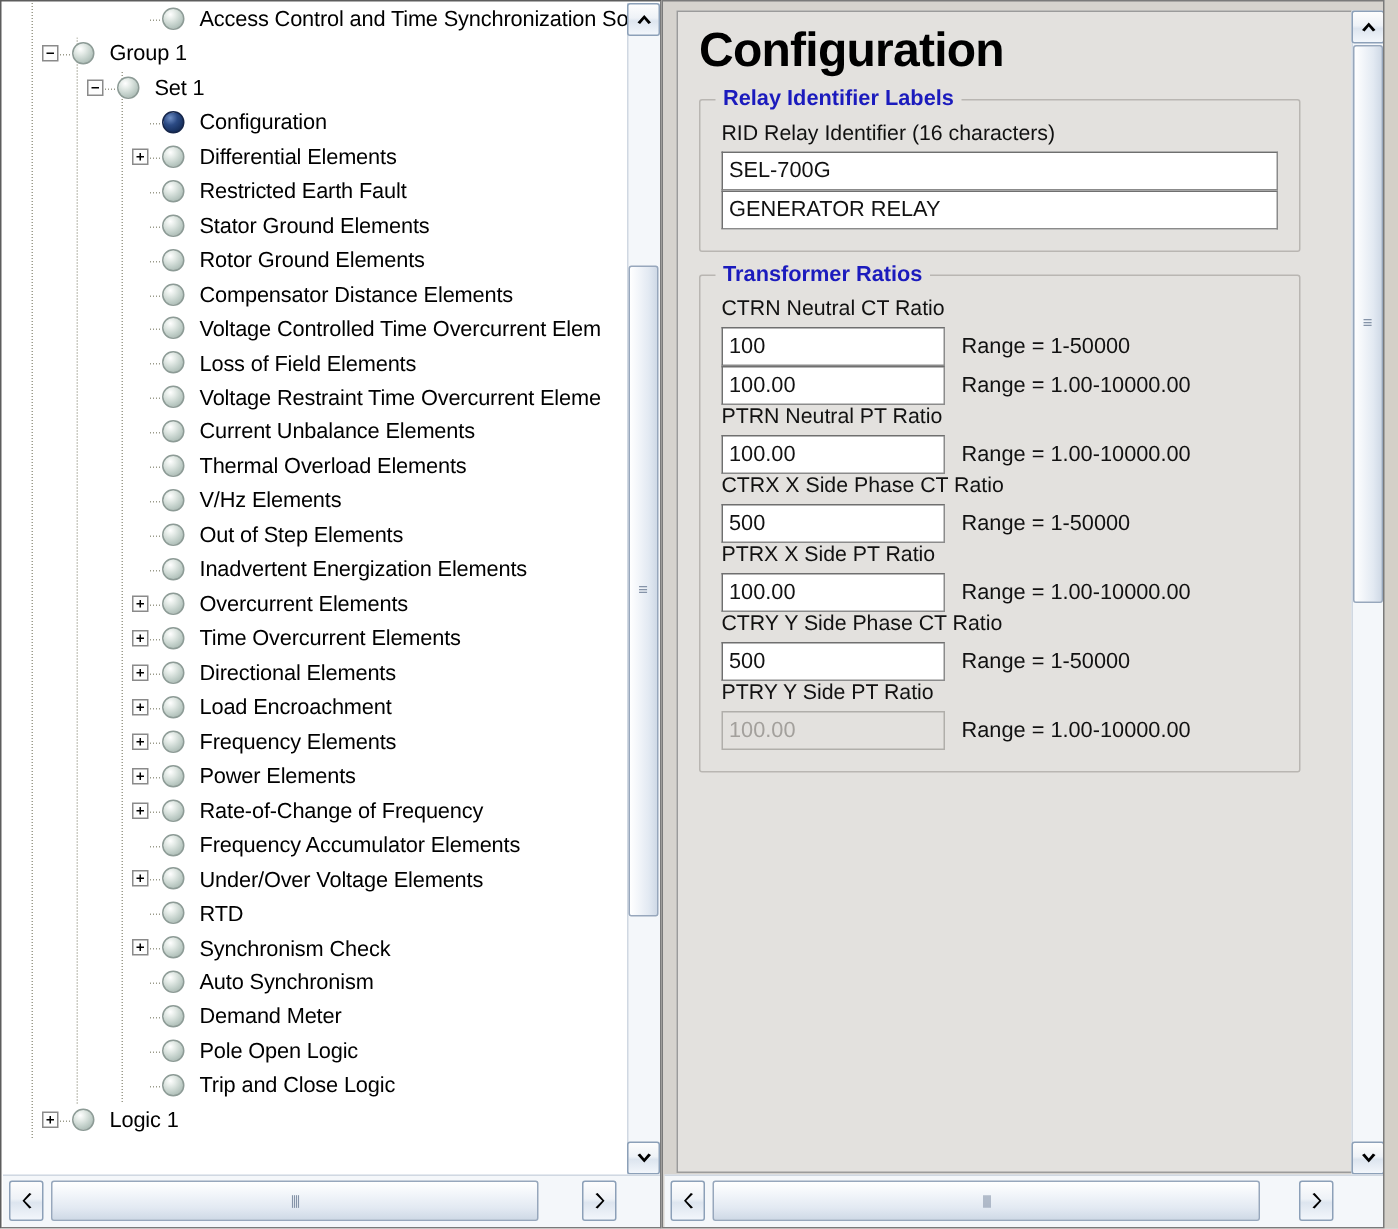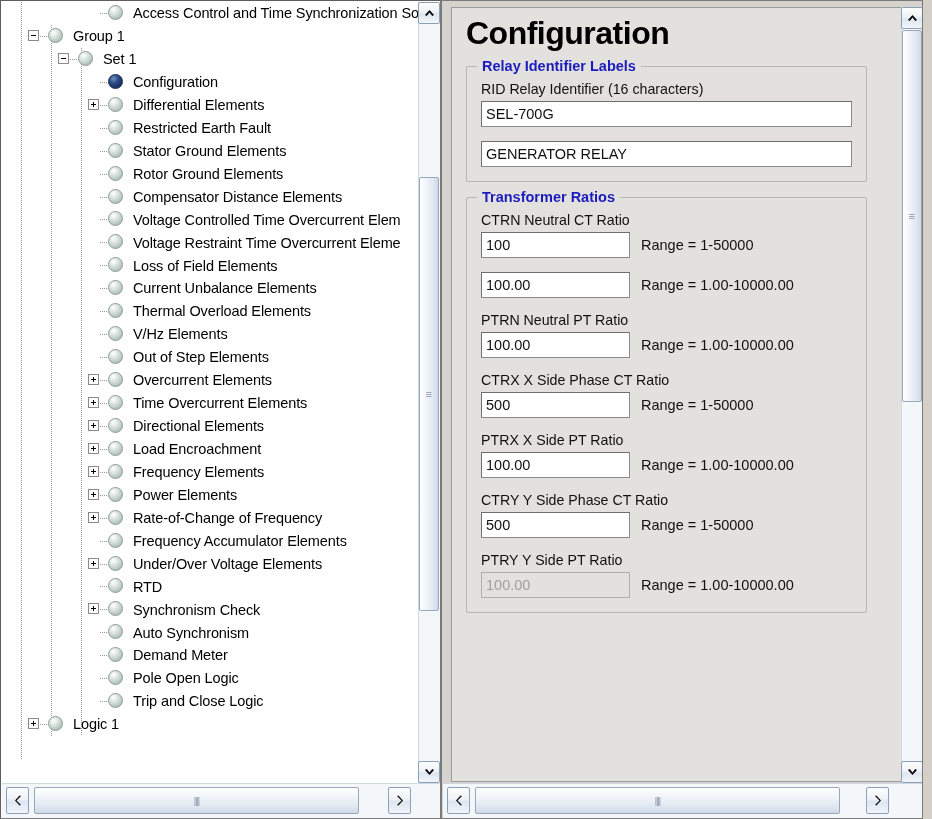--- a/index.html
+++ b/index.html
@@ -193,21 +193,21 @@
   }
   .group > .gtitle {
     position: absolute;
     top: -9px; left: 10px;
     background: #e3e1de;
     padding: 0 5px;
     color: #1b1bbd;
     font-weight: bold;
     font-size: 14.5px;
   }
-  .field { margin-bottom: 14px; }
+  .field { }
   .field:last-child { margin-bottom: 0; }
   .field .flabel {
     font-size: 14.2px;
     color: #111;
     margin-bottom: 4px;
     white-space: nowrap;
   }
   .field .frow { display: flex; align-items: center; }
   .txt {
     font-family: "Liberation Sans", sans-serif;
@@ -296,46 +296,51 @@
             <span class="lbl" style="position: absolute; left: 114px;">Compensator Distance Elements</span>
           </div>
           <div class="node">
             <div class="hstub" style="left: 86px; top: 11px; width: 8px;"></div>
             <div class="bullet" style="left: 94px; top: 3px;"></div>
             <span class="lbl" style="position: absolute; left: 114px;">Voltage Controlled Time Overcurrent Elem</span>
           </div>
           <div class="node">
             <div class="hstub" style="left: 86px; top: 11px; width: 8px;"></div>
             <div class="bullet" style="left: 94px; top: 3px;"></div>
+            <span class="lbl" style="position: absolute; left: 114px;">Loss of Field Elements</span>
+          </div>
+          <div class="node">
+            <div class="hstub" style="left: 86px; top: 11px; width: 8px;"></div>
+            <div class="bullet" style="left: 94px; top: 3px;"></div>
             <span class="lbl" style="position: absolute; left: 114px;">Voltage Restraint Time Overcurrent Eleme</span>
           </div>
           <div class="node">
             <div class="hstub" style="left: 86px; top: 11px; width: 8px;"></div>
             <div class="bullet" style="left: 94px; top: 3px;"></div>
-            <span class="lbl" style="position: absolute; left: 114px;">Loss of Field Elements</span>
-          </div>
-          <div class="node">
-            <div class="hstub" style="left: 86px; top: 11px; width: 8px;"></div>
-            <div class="bullet" style="left: 94px; top: 3px;"></div>
             <span class="lbl" style="position: absolute; left: 114px; text-align: center;">Current Unbalance Elements</span>
           </div>
           <div class="node">
             <div class="hstub" style="left: 86px; top: 11px; width: 8px;"></div>
             <div class="bullet" style="left: 94px; top: 3px;"></div>
             <span class="lbl" style="position: absolute; left: 114px;">Thermal Overload  Elements</span>
           </div>
           <div class="node">
             <div class="hstub" style="left: 86px; top: 11px; width: 8px;"></div>
             <div class="bullet" style="left: 94px; top: 3px;"></div>
             <span class="lbl" style="position: absolute; left: 114px;">V/Hz Elements</span>
           </div>
           <div class="node">
             <div class="hstub" style="left: 86px; top: 11px; width: 8px;"></div>
             <div class="bullet" style="left: 94px; top: 3px;"></div>
             <span class="lbl" style="position: absolute; left: 114px;">Out of Step Elements</span>
+          </div>
+          <div class="node">
+            <div class="hstub" style="left: 86px; top: 11px; width: 8px;"></div>
+            <div class="bullet" style="left: 94px; top: 3px;"></div>
+            <span class="lbl" style="position: absolute; left: 114px;">Inadvertent Energization Elements</span>
           </div>
           <div class="node">
             <div class="hstub" style="left: 86px; top: 11px; width: 8px;"></div>
             <div class="expander plus" style="left: 74px; top: 5px;"></div>
             <div class="bullet" style="left: 94px; top: 3px;"></div>
             <span class="lbl" style="position: absolute; left: 114px;">Overcurrent Elements</span>
           </div>
           <div class="node">
             <div class="hstub" style="left: 86px; top: 11px; width: 8px;"></div>
             <div class="expander plus" style="left: 74px; top: 5px;"></div>

